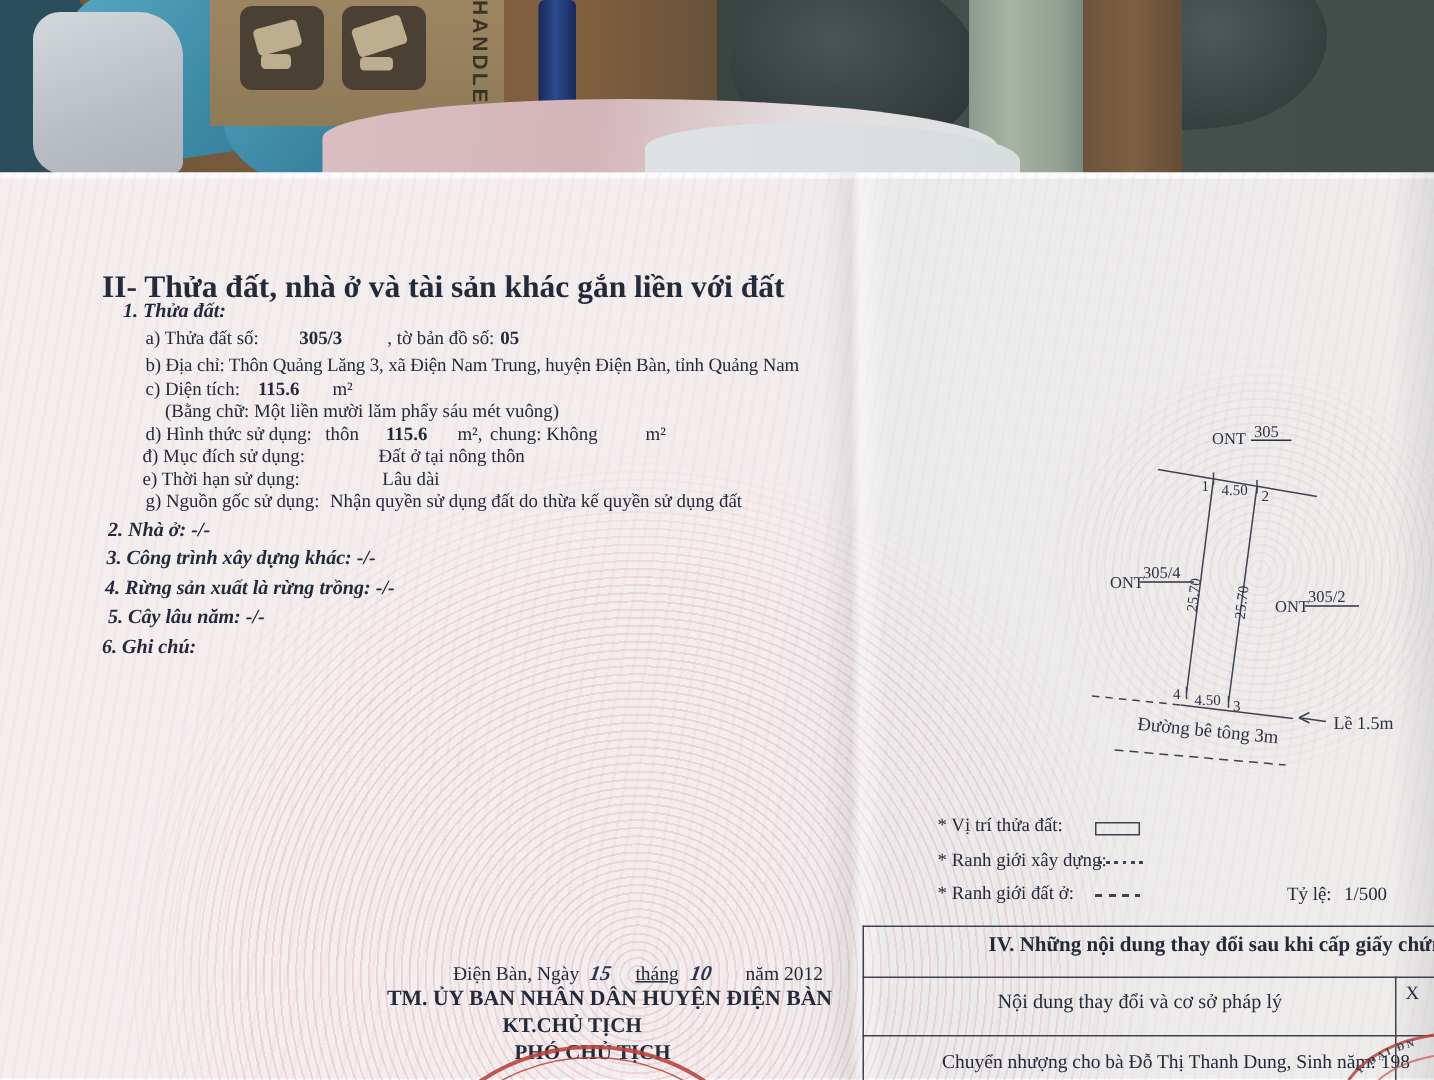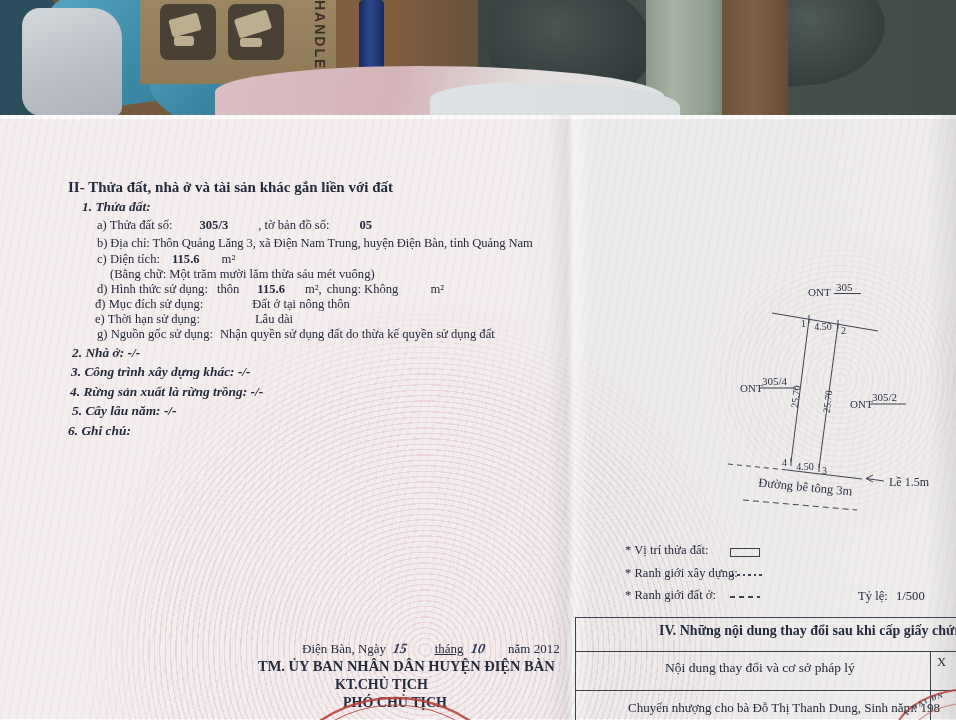--- a/index.html
+++ b/index.html
@@ -38,21 +38,21 @@
              mask:radial-gradient(circle,#000 52%,transparent 71%);}
   .weave{left:0;top:115px;width:956px;height:605px;pointer-events:none;
      background:repeating-linear-gradient(100deg,rgba(221,178,188,0.10) 0 2px,rgba(0,0,0,0) 2px 8px);}
   .crease{left:548px;top:115px;width:42px;height:605px;pointer-events:none;
      background:linear-gradient(90deg,rgba(0,0,0,0),rgba(110,100,108,0.10) 45%,rgba(255,255,255,0.45) 62%,rgba(0,0,0,0));}
   .edge-shade{left:928px;top:115px;width:28px;height:605px;pointer-events:none;
      background:linear-gradient(90deg,rgba(0,0,0,0),rgba(90,85,92,0.12));}
   
   .t{font-size:12.6px;}
   .b{font-weight:bold;}
-  .hd{font-weight:bold;font-size:15px;}
+  .hd{font-weight:bold;font-size:21px;}
   .hw{font-style:italic;font-weight:bold;color:#2c3558;font-size:14px;display:inline-block;transform:skewX(-10deg);}
   .item{font-weight:bold;font-style:italic;font-size:13.4px;}
   .tbl-line{position:absolute;background:#3c4250;}
   .leg-rect{position:absolute;width:30px;height:9px;border:1.3px solid #3c4250;}
   .leg-dash-fine{position:absolute;width:30px;height:2px;
      background:repeating-linear-gradient(90deg,#3c4250 0 2.5px,transparent 2.5px 5.5px);}
   .leg-dash-long{position:absolute;width:30px;height:2px;
      background:repeating-linear-gradient(90deg,#3c4250 0 5px,transparent 5px 9px);}
   svg text{font-family:"Liberation Serif",serif;fill:#2a3144;}
 </style>
@@ -91,27 +91,27 @@
   <div class="abs rosette" style="left:75px;top:300px;width:700px;height:700px;"></div>
   <div class="abs rosette" style="left:690px;top:230px;width:300px;height:300px;opacity:.45;"></div>
   <div class="abs weave"></div>
   <div class="abs crease"></div>
   <div class="abs edge-shade"></div>
 
   <div class="ln hd" style="left:68px;top:179px;">II- Thửa đất, nhà ở và tài sản khác gắn liền với đất</div>
   <div class="ln item" style="left:82px;top:199px;">1. Thửa đất:</div>
 
   <div class="ln t" style="left:97px;top:218px;">
-    <span>a) Thửa đất số:</span><span class="b" style="margin-left:27px;margin-top:24px;">305/3</span><span style="margin-left:30px;">, tờ bản đồ số:</span><span class="b" style="margin-left:30px;">05</span>
+    <span>a) Thửa đất số:</span><span class="b" style="margin-left:27px;margin-top:24px;">305/3</span><span style="margin-left:30px;">, tờ bản đồ số:</span><span class="b" style="margin-left:4px;">05</span>
   </div>
   <div class="ln t" style="left:97px;top:236px;letter-spacing:-0.1px;">b) Địa chỉ: Thôn Quảng Lăng 3, xã Điện Nam Trung, huyện Điện Bàn, tỉnh Quảng Nam</div>
   <div class="ln t" style="left:97px;top:252px;">
     <span>c) Diện tích:</span><span class="b" style="margin-left:12px;">115.6</span><span style="margin-left:22px;">m²</span>
   </div>
-  <div class="ln t" style="left:110px;top:267px;">(Bằng chữ: Một trăm mười lăm thừa sáu mét vuông)</div>
+  <div class="ln t" style="left:110px;top:267px;">(Bằng chữ: Một liền mười lăm phẩy sáu mét vuông)</div>
   <div class="ln t" style="left:97px;top:282px;">
     <span>d) Hình thức sử dụng:</span><span style="margin-left:9px;">thôn</span><span class="b" style="margin-left:18px;">115.6</span><span style="margin-left:20px;">m²,</span><span style="margin-left:5px;">chung: Không</span><span style="margin-left:32px;">m²</span>
   </div>
   <div class="ln t" style="left:95px;top:297px;">
     <span>đ) Mục đích sử dụng:</span><span style="margin-left:49px;">Đất ở tại nông thôn</span>
   </div>
   <div class="ln t" style="left:95px;top:312px;">
     <span>e) Thời hạn sử dụng:</span><span style="margin-left:55px;">Lâu dài</span>
   </div>
   <div class="ln t" style="left:97px;top:327px;">
@@ -184,21 +184,21 @@
   <div class="tbl-line" style="left:930px;top:651px;width:1.2px;height:69px;"></div>
   <div class="tbl-line" style="left:575px;top:690px;width:381px;height:1.2px;"></div>
   <div class="ln b" style="left:659px;top:623px;font-size:14px;">IV. Những nội dung thay đổi sau khi cấp giấy chứng</div>
   <div class="ln t" style="left:665px;top:660px;font-size:13.5px;">Nội dung thay đổi và cơ sở pháp lý</div>
   <div class="ln t" style="left:937px;top:655px;">X</div>
   <div class="ln t" style="left:612px;top:700px;font-size:13px;margin-left:16px;">Chuyển nhượng cho bà Đỗ Thị Thanh Dung, Sinh năm: 198</div>
 
   <div class="ln t" style="left:302px;top:641px;font-size:13px;">
     <span>Điện Bàn, Ngày</span>
     <span class="hw" style="margin-left:4px;">15</span>
-    <span style="margin-left:24px;text-decoration:underline;">tháng</span>
+    <span style="margin-left:13px;text-decoration:underline;">tháng</span>
     <span class="hw" style="margin-left:4px;">10</span>
     <span style="margin-left:20px;">năm 2012</span>
   </div>
   <div class="ln b" style="left:258px;top:658px;font-size:14.5px;">TM. ỦY BAN NHÂN DÂN HUYỆN ĐIỆN BÀN</div>
   <div class="ln b" style="left:335px;top:677px;font-size:14px;">KT.CHỦ TỊCH</div>
   <div class="ln b" style="left:343px;top:695px;font-size:14px;">PHÓ CHỦ TỊCH</div>
 
   <svg class="abs" style="left:285px;top:692px;" width="220" height="28" viewBox="0 0 220 28">
     <g stroke="#b8423a" fill="none" opacity="0.88">
       <circle cx="110" cy="140" r="134" stroke-width="2.6"></circle>

